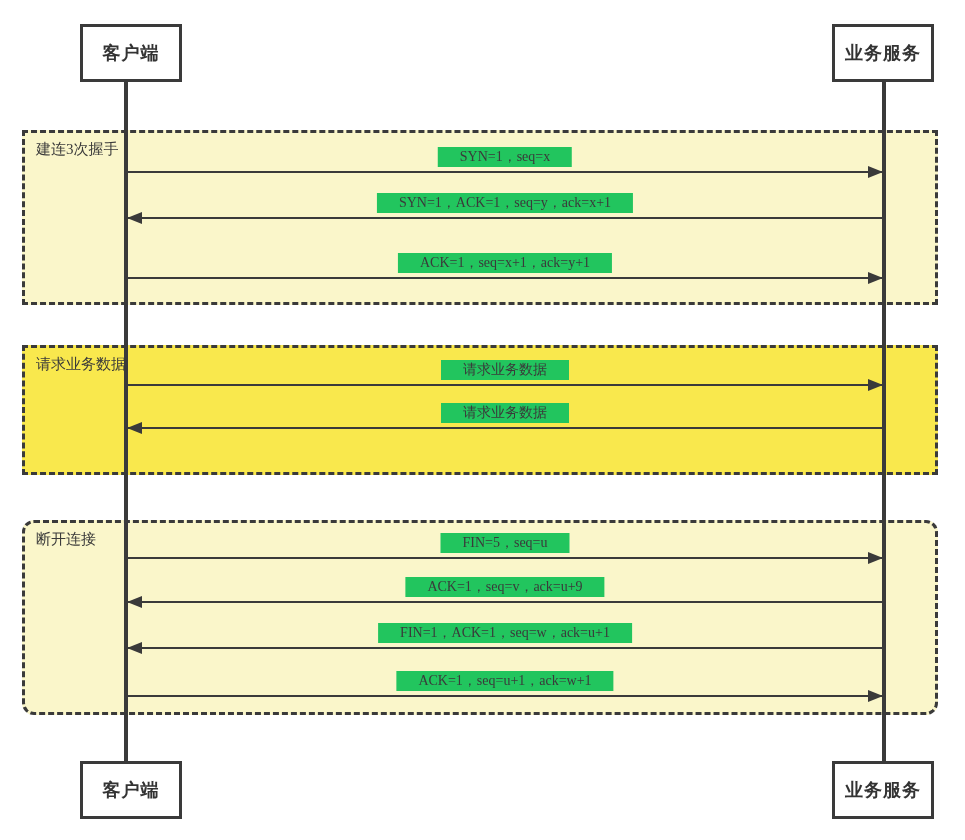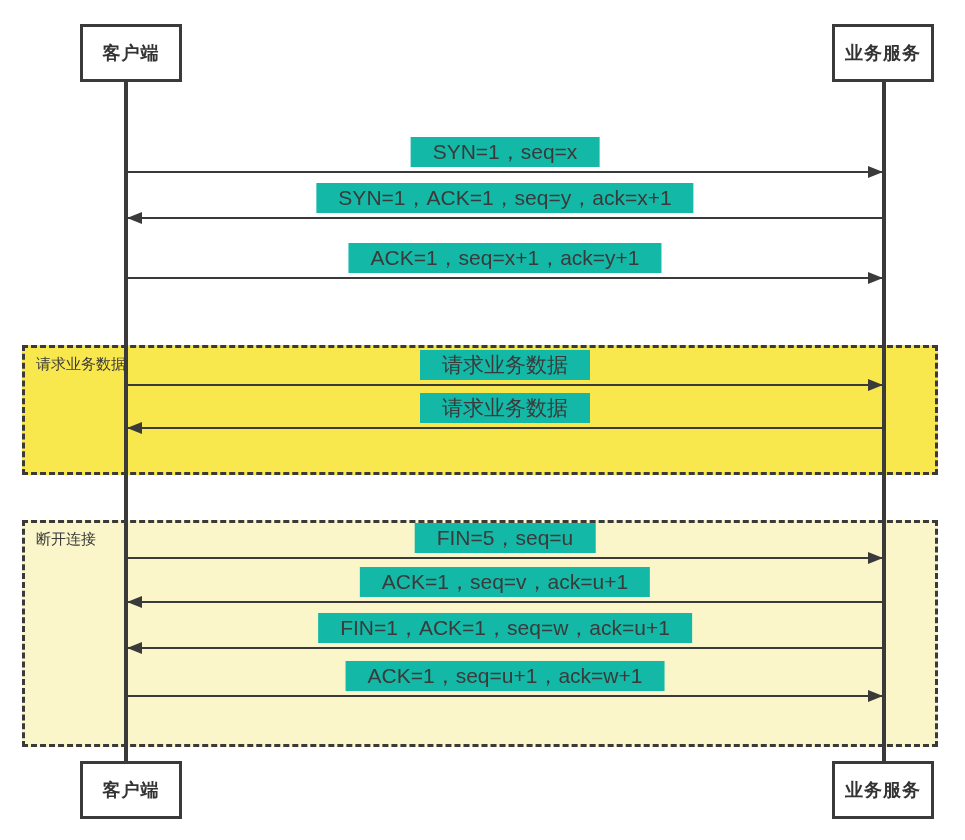--- a/index.html
+++ b/index.html
@@ -1,21 +1,21 @@
 <!DOCTYPE html>
 <html><head>
 <meta charset="utf-8">
 <style>
   html,body { margin:0; padding:0; background:#fff; }
   .canvas {
     position: relative;
     width: 965px;
     height: 840px;
     background: #ffffff;
-    font-family: Liberation Sans, sans-serif;
+    font-family: Liberation Serif, serif;
     overflow: hidden;
   }
   .actor-box {
     position: absolute;
     width: 96px;
     height: 52px;
     background: #ffffff;
     border: 3px solid #3a3a3a;
     box-sizing: content-box;
     display: flex;
@@ -46,21 +46,21 @@
   .section {
     position: absolute;
     left: 22px;
     width: 916px;
     border: 3px dashed #3a3a3a;
     box-sizing: border-box;
     z-index: 1;
   }
   .section-handshake  { top: 130px; height: 175px; background: #FAF6CA; }
   .section-business   { top: 345px; height: 130px; background: #F9E84D; }
-  .section-disconnect { top: 520px; height: 227px; background: #FAF6CA; }
+  .section-disconnect { top: 520px; height: 195px; background: #FAF6CA; border-radius: 12px; }
 
   .section-label {
     position: absolute;
     left: 11px;
     top: 7px;
     font-size: 15px;
     color: #3a3a3a;
   }
 
   .msg {
@@ -83,23 +83,23 @@
     border-top: 6px solid transparent;
     border-bottom: 6px solid transparent;
   }
   .msg.dir-right .head { right: -1px; border-left: 15px solid #3a3a3a; }
   .msg.dir-left  .head { left: -1px;  border-right: 15px solid #3a3a3a; }
   .msg .label {
     position: absolute;
     left: 50%;
     transform: translateX(-50%);
     bottom: 5px;
-    background: #14b8a6;
+    background: #22c55e;
     padding: 1px 22px;
-    font-size: 21px;
+    font-size: 14px;
     color: #3a3a3a;
     white-space: nowrap;
   }
 
   .watermark {
     position: absolute;
     right: 22px;
     top: 790px;
     font-size: 17px;
     font-weight: bold;
@@ -115,20 +115,23 @@
 <div class="canvas">
 
   <div class="actor-box actor-top-left">客户端</div>
   <div class="actor-box actor-top-right">业务服务</div>
   <div class="actor-box actor-bottom-left">客户端</div>
   <div class="actor-box actor-bottom-right">业务服务</div>
 
   <div class="lifeline lifeline-left"></div>
   <div class="lifeline lifeline-right"></div>
 
+  <div class="section section-handshake">
+    <div class="section-label">建连3次握手</div>
+  </div>
   <div class="section section-business">
     <div class="section-label">请求业务数据</div>
   </div>
   <div class="section section-disconnect">
     <div class="section-label">断开连接</div>
   </div>
 
   <div class="msg dir-right" style="top:172px">
     <div class="line"></div>
     <div class="head"></div>
@@ -157,21 +160,21 @@
   </div>
 
   <div class="msg dir-right" style="top:558px">
     <div class="line"></div>
     <div class="head"></div>
     <div class="label">FIN=5，seq=u</div>
   </div>
   <div class="msg dir-left" style="top:602px">
     <div class="line"></div>
     <div class="head"></div>
-    <div class="label">ACK=1，seq=v，ack=u+1</div>
+    <div class="label">ACK=1，seq=v，ack=u+9</div>
   </div>
   <div class="msg dir-left" style="top:648px">
     <div class="line"></div>
     <div class="head"></div>
     <div class="label">FIN=1，ACK=1，seq=w，ack=u+1</div>
   </div>
   <div class="msg dir-right" style="top:696px">
     <div class="line"></div>
     <div class="head"></div>
     <div class="label">ACK=1，seq=u+1，ack=w+1</div>

